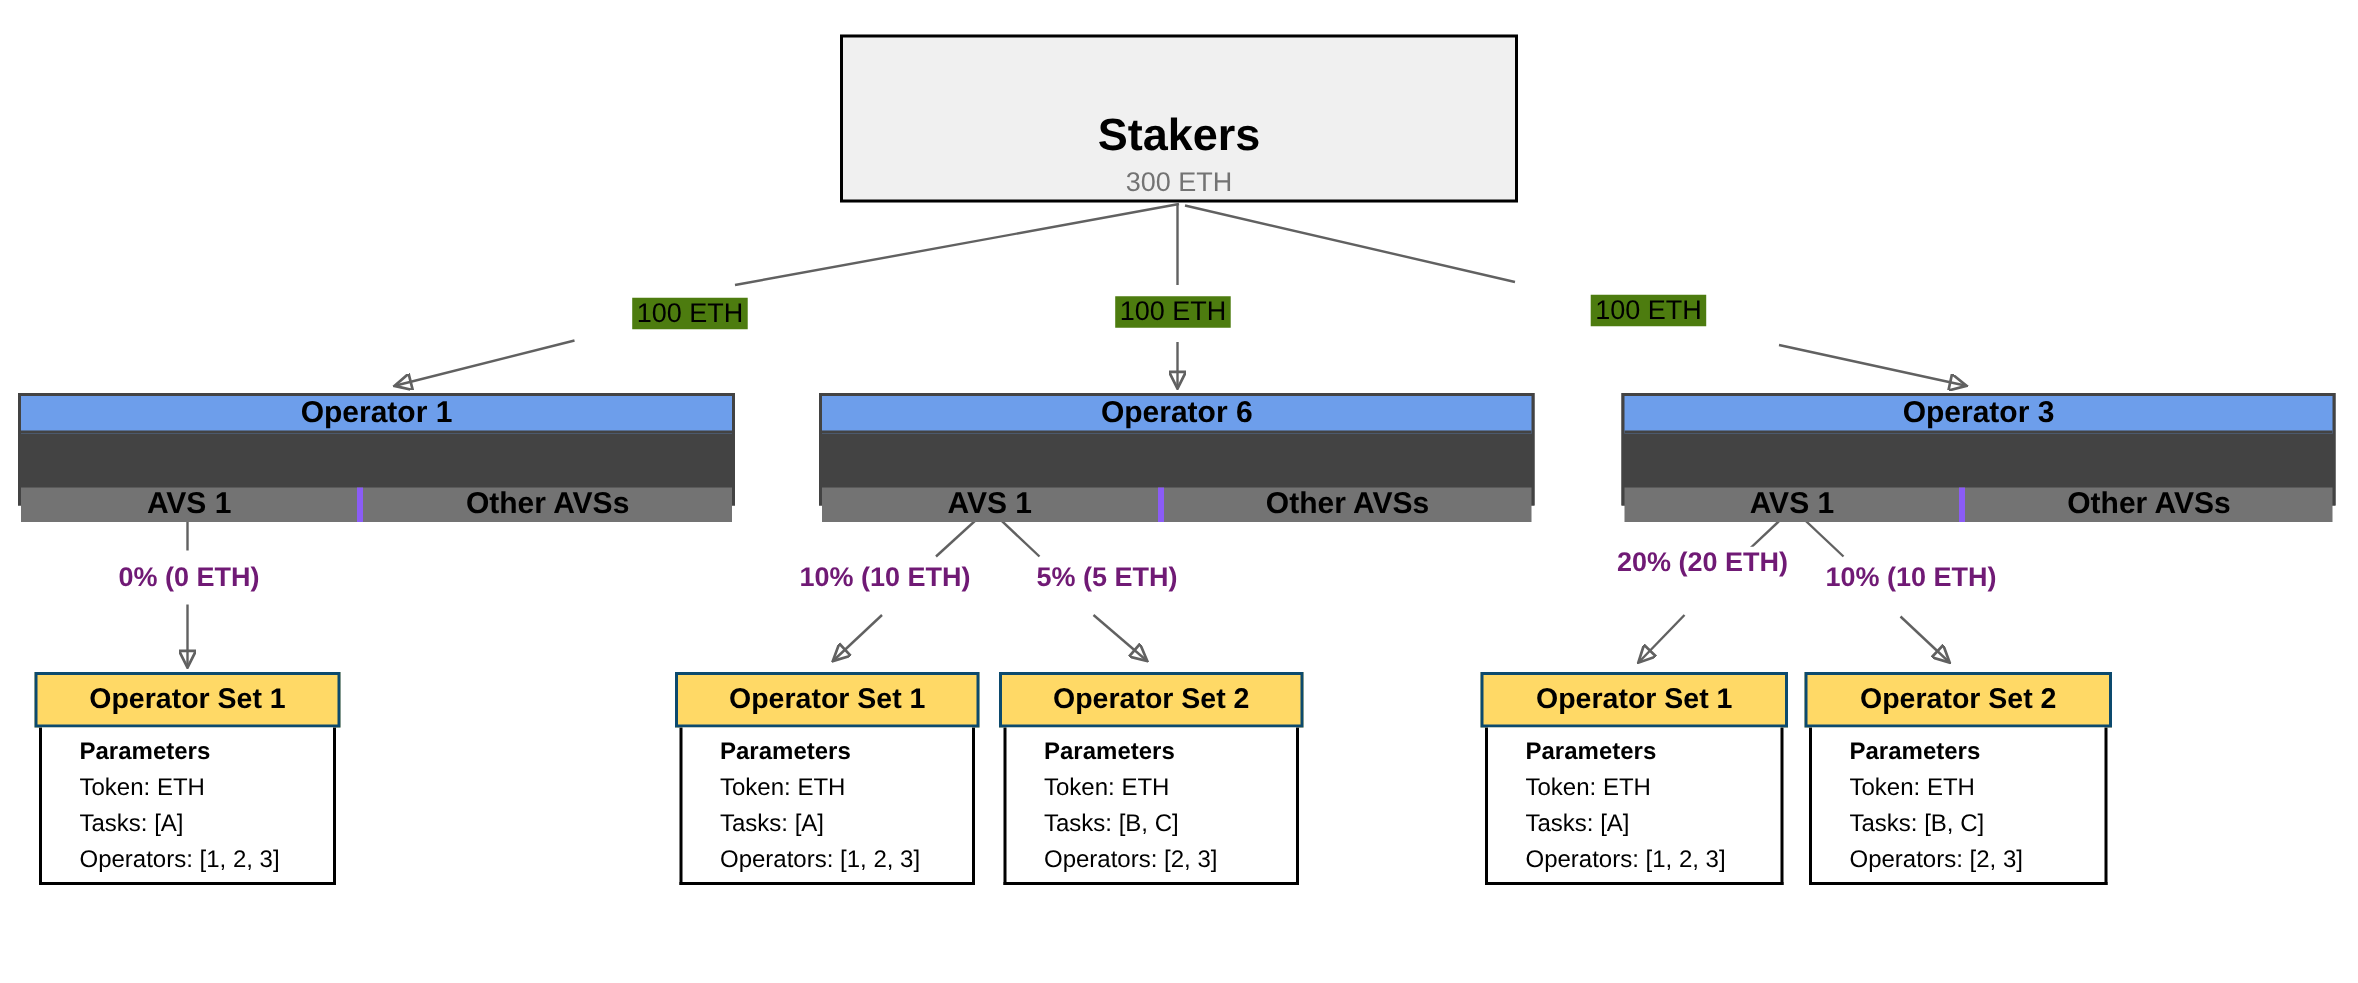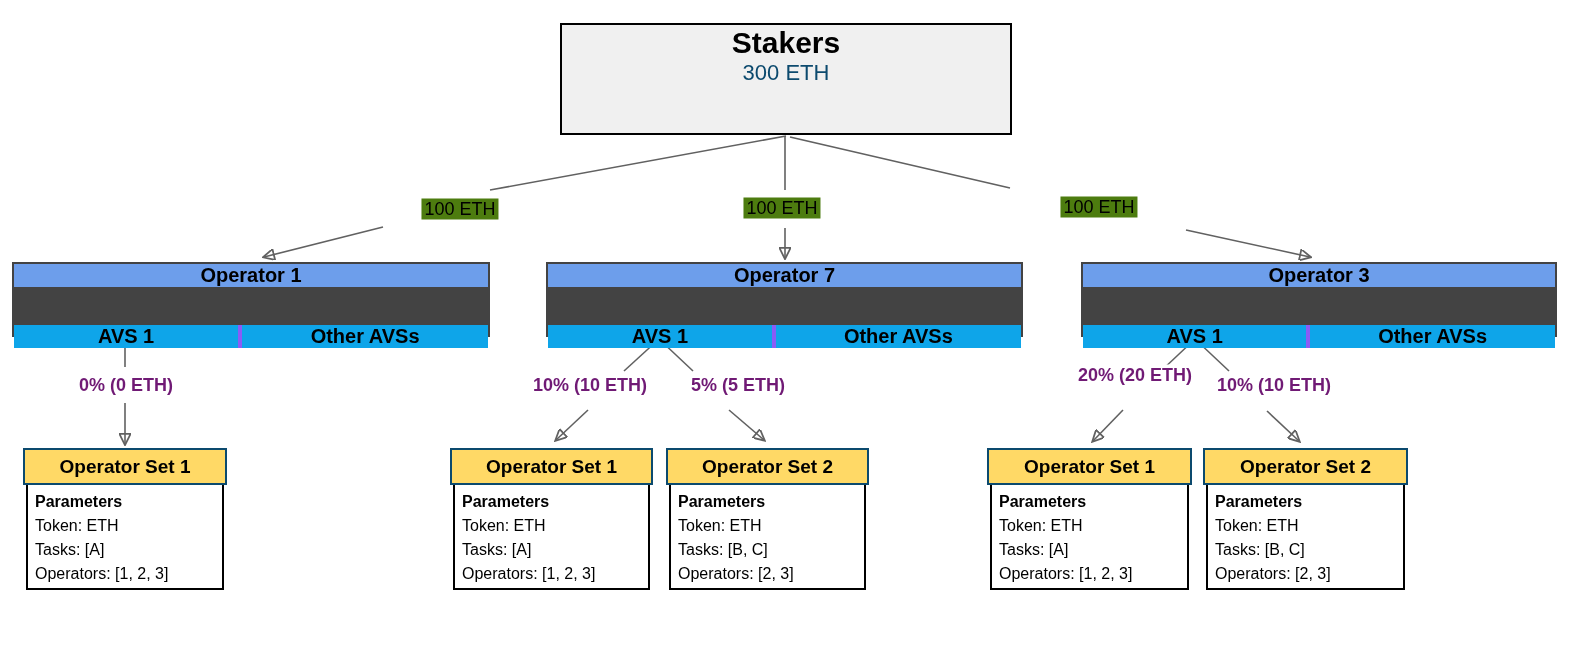--- a/index.html
+++ b/index.html
@@ -10,25 +10,25 @@
     font-family:"Liberation Sans", sans-serif;
     overflow:hidden;
   }
   .connectors{position:absolute;left:0;top:0;width:1572px;height:655px;z-index:1;}
   .connectors path{stroke:#616161;stroke-width:1.6;fill:none;}
 
   
   .stakers{
     position:absolute;left:560px;top:23px;width:452px;height:112px;
     background:#f0f0f0;border:2px solid #000;box-sizing:border-box;
-    display:flex;flex-direction:column;align-items:center;justify-content:flex-start;
+    display:flex;flex-direction:column;align-items:center;justify-content:flex-end;
     z-index:2;
   }
   .stakers-title{font-size:30px;font-weight:bold;color:#000;line-height:36px;}
-  .stakers-sub{font-size:22px;color:#0c4a6e;line-height:24px;}
+  .stakers-sub{font-size:18px;color:#737373;line-height:24px;}
 
   
   .edge-label{
     position:absolute;transform:translate(-50%,-50%);
     font-size:18px;color:#000;white-space:nowrap;z-index:2;background:#4d7c0f;padding:0 3px;
   }
   .lbl-eth-1{left:460px;top:209px;}
   .lbl-eth-2{left:782px;top:208px;}
   .lbl-eth-3{left:1099px;top:207px;}
 
@@ -51,21 +51,21 @@
   .op-1{left:12px;width:478px;}
   .op-2{left:546px;width:477px;}
   .op-3{left:1081px;width:476px;}
   .op-header{
     background:#6d9eeb;height:34px;border-bottom:2px solid #434343;
     display:flex;align-items:center;justify-content:center;
     font-size:20px;font-weight:bold;color:#000;
   }
   .op-row{display:flex;flex:1;}
   .op-cell{
-    background:#0ea5e9;display:flex;align-items:center;justify-content:center;
+    background:#737373;display:flex;align-items:center;justify-content:center;
     font-size:20px;font-weight:bold;color:#000;box-sizing:border-box;
   }
   .op-cell.avs{width:47.3%;}
   .op-cell.other{width:52.7%;border-left:4px solid #8b5cf6;}
 
   
   .opset{
     position:absolute;top:448px;z-index:2;
   }
   .set-a{left:23px;width:204px;}
@@ -73,21 +73,21 @@
   .set-c{left:666px;width:203px;}
   .set-d{left:987px;width:205px;}
   .set-e{left:1203px;width:205px;}
   .opset-header{
     background:#ffd966;border:2px solid #0c4a6e;box-sizing:border-box;height:37px;
     display:flex;align-items:center;justify-content:center;
     font-size:19px;font-weight:bold;color:#000;
   }
   .opset-body{
     background:#ffffff;border:2px solid #000;border-top:none;box-sizing:border-box;
-    margin:0 3px;height:105px;padding:5px 0 0 7px;
+    margin:0 3px;height:105px;padding:5px 0 0 25px;
     font-size:16px;line-height:24px;color:#000;
   }
   .param-heading{font-weight:bold;}
 </style>
 </head>
 <body>
 
 <div class="canvas">
 
   <svg class="connectors" viewBox="0 0 1572 655">
@@ -125,21 +125,21 @@
 
   <div class="operator op-1">
     <div class="op-header">Operator 1</div>
     <div class="op-row">
       <div class="op-cell avs">AVS 1</div>
       <div class="op-cell other">Other AVSs</div>
     </div>
   </div>
 
   <div class="operator op-2">
-    <div class="op-header">Operator 7</div>
+    <div class="op-header">Operator 6</div>
     <div class="op-row">
       <div class="op-cell avs">AVS 1</div>
       <div class="op-cell other">Other AVSs</div>
     </div>
   </div>
 
   <div class="operator op-3">
     <div class="op-header">Operator 3</div>
     <div class="op-row">
       <div class="op-cell avs">AVS 1</div>

